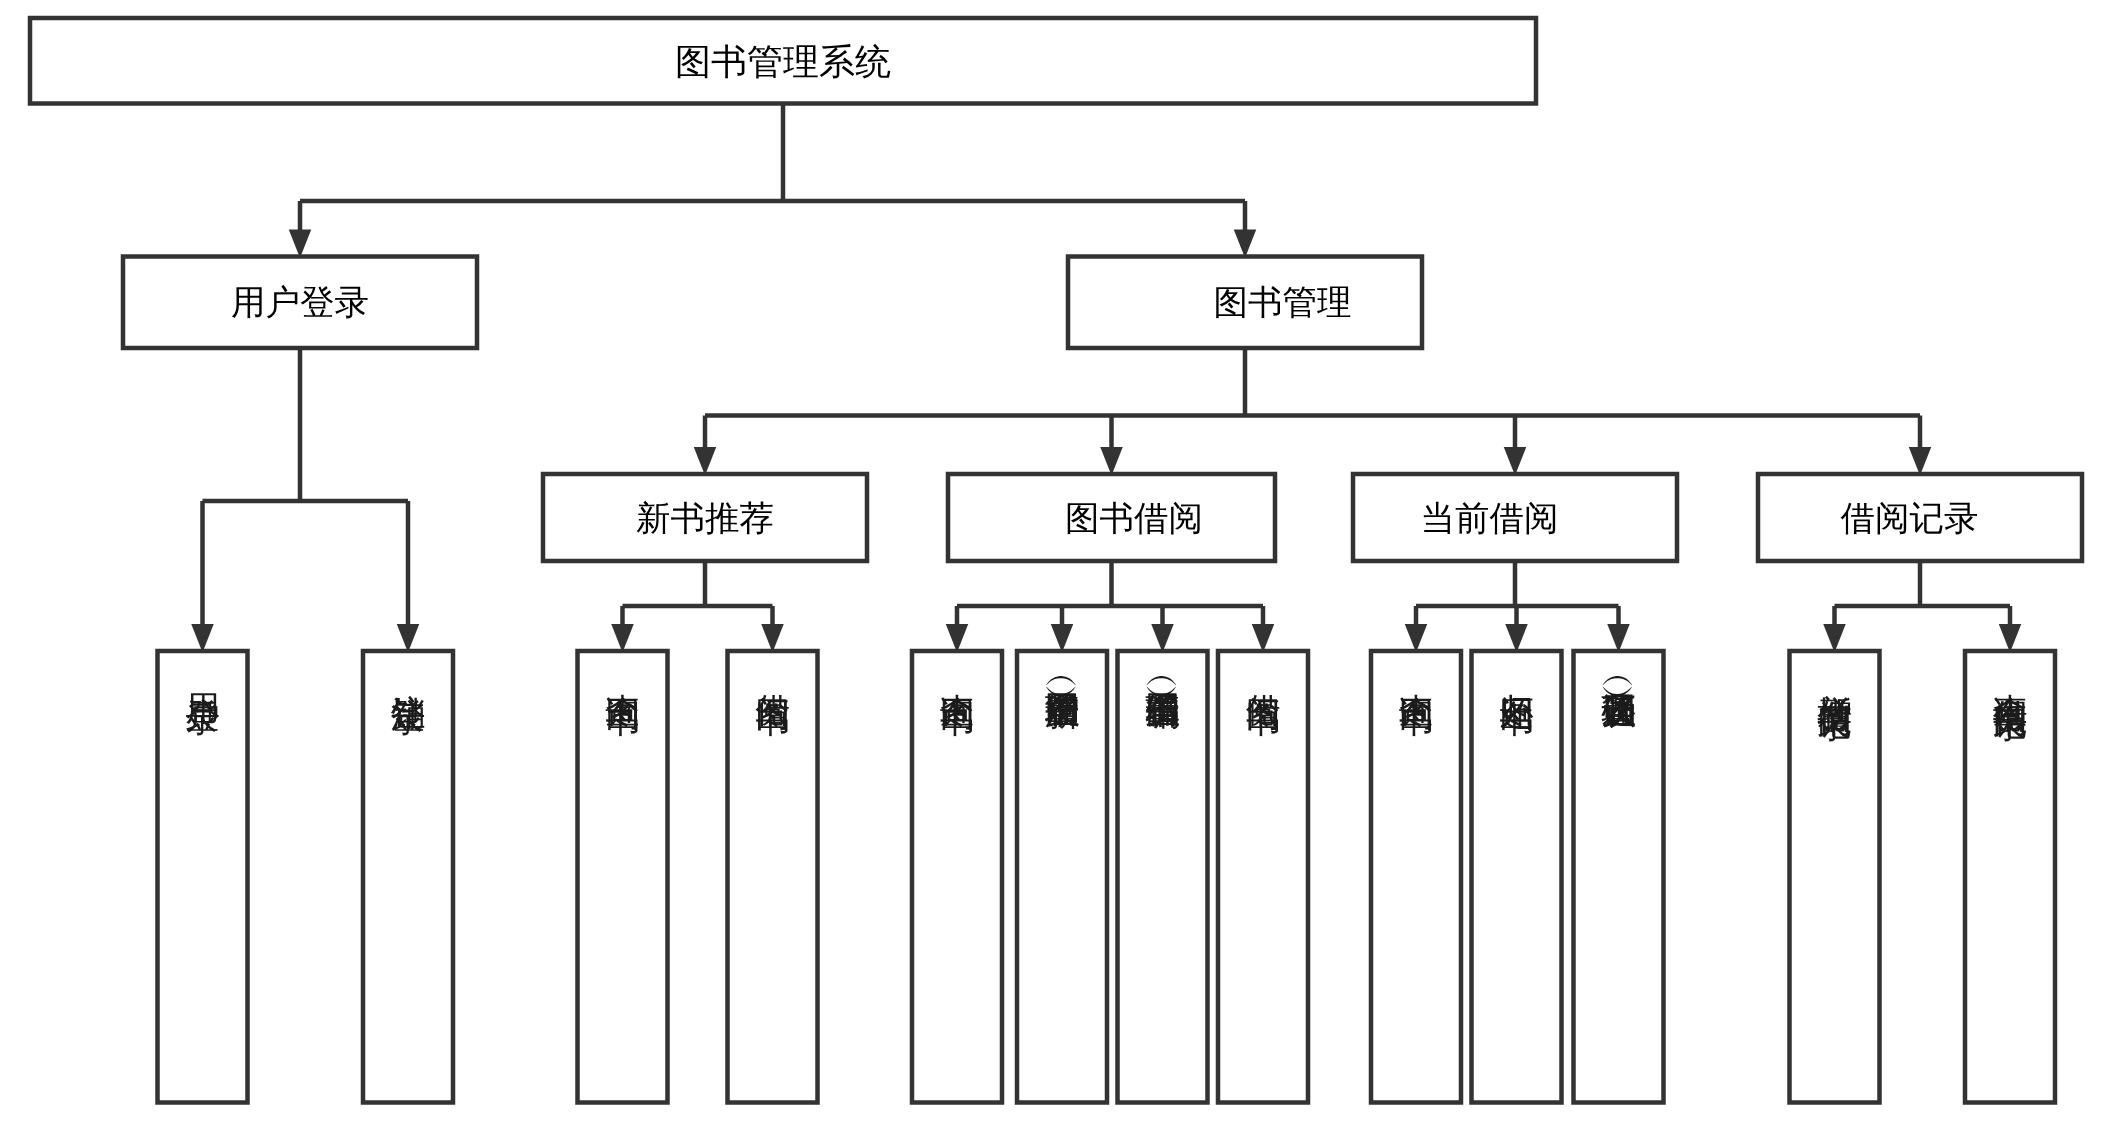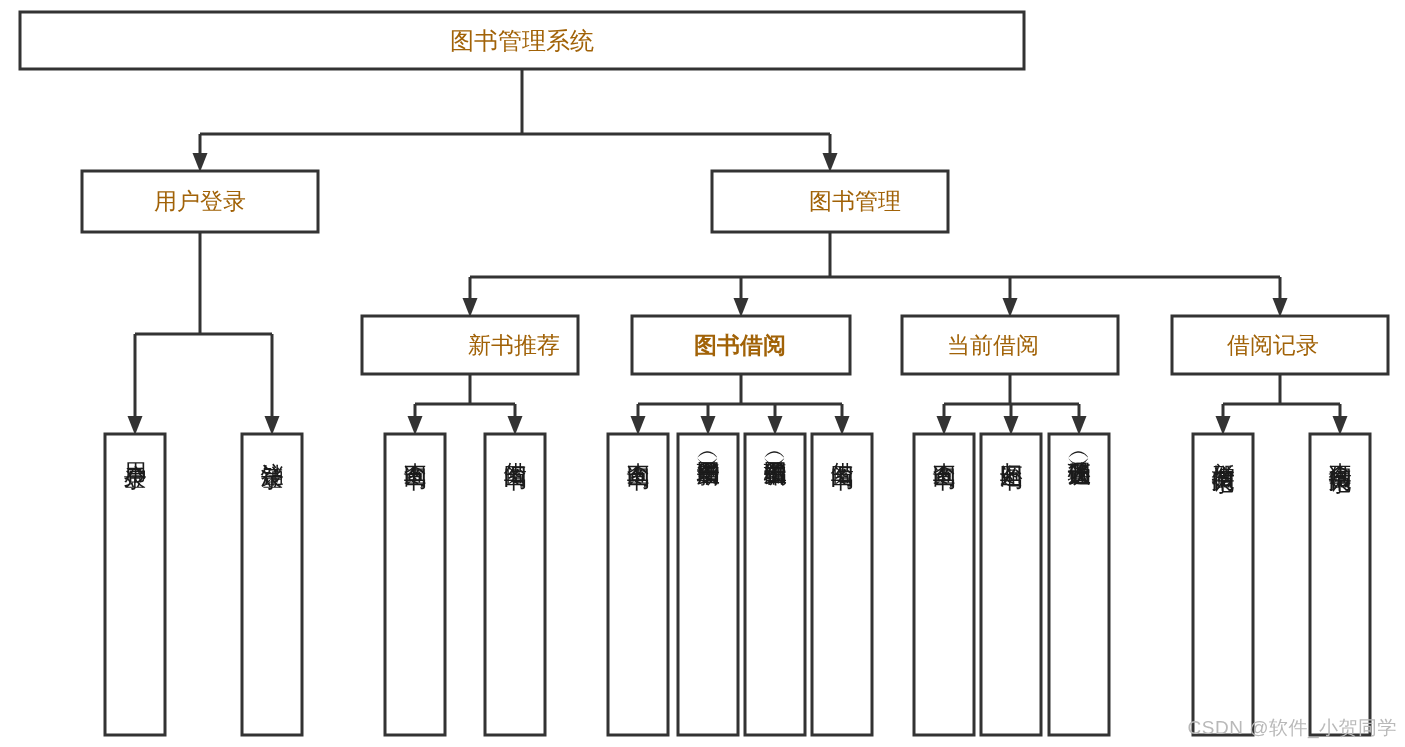--- a/index.html
+++ b/index.html
@@ -61,21 +61,21 @@
   .htext-wrap {
     position: absolute;
     display: flex;
     align-items: center;
     justify-content: center;
     pointer-events: none;
   }
   .htext {
     font-family: "Liberation Sans", "DejaVu Sans", sans-serif;
     font-size: 23px;
-    color: #a16207;
+    color: #000000;
     white-space: nowrap;
   }
   .htext.title {
     font-size: 24px;
   }
   #watermark {
     position: absolute;
     right: 8px;
     bottom: 6px;
     font-family: "Liberation Sans", "DejaVu Sans", sans-serif;
@@ -187,24 +187,24 @@
   <div id="labels-layer">
       <div class="htext-wrap" style="left: 20px; top: 12px; width: 1004px; height: 57px;">
         <span class="htext title">图书管理系统</span>
       </div>
       <div class="htext-wrap" style="left: 82px; top: 171px; width: 236px; height: 61px;">
         <span class="htext">用户登录</span>
       </div>
       <div class="htext-wrap" style="left: 737px; top: 171px; width: 236px; height: 61px;">
         <span class="htext">图书管理</span>
       </div>
-      <div class="htext-wrap" style="left: 362px; top: 316px; width: 216px; height: 58px; padding-left: 44px;">
+      <div class="htext-wrap" style="left: 362px; top: 316px; width: 216px; height: 58px;">
         <span class="htext">新书推荐</span>
       </div>
-      <div class="htext-wrap" style="left: 616px; top: 316px; width: 248px; height: 58px; font-weight: bold;">
+      <div class="htext-wrap" style="left: 632px; top: 316px; width: 248px; height: 58px;">
         <span class="htext">图书借阅</span>
       </div>
       <div class="htext-wrap" style="left: 902px; top: 316px; width: 182px; height: 58px;">
         <span class="htext">当前借阅</span>
       </div>
       <div class="htext-wrap" style="left: 1172px; top: 316px; width: 202px; height: 58px;">
         <span class="htext">借阅记录</span>
       </div>
       <div class="vtext-wrap" style="left: 105px; top: 434px; width: 60px; height: 301px; align-items: flex-start;">
         <span class="vtext" style="margin-top: 10px;">用户登录</span>
@@ -240,15 +240,14 @@
         <span class="vtext" style="margin-top: 10px; letter-spacing: 0px;">确认归还（管理员）</span>
       </div>
       <div class="vtext-wrap" style="left: 1193px; top: 434px; width: 60px; height: 301px; align-items: flex-start;">
         <span class="vtext" style="margin-top: 10px;">新增借阅记录</span>
       </div>
       <div class="vtext-wrap" style="left: 1310px; top: 434px; width: 60px; height: 301px; align-items: flex-start;">
         <span class="vtext" style="margin-top: 10px;">查询借阅记录</span>
       </div>
     </div>
 
-  <div id="watermark">CSDN @软件_小贺同学</div>
 
 </div>
 
 </body></html>

